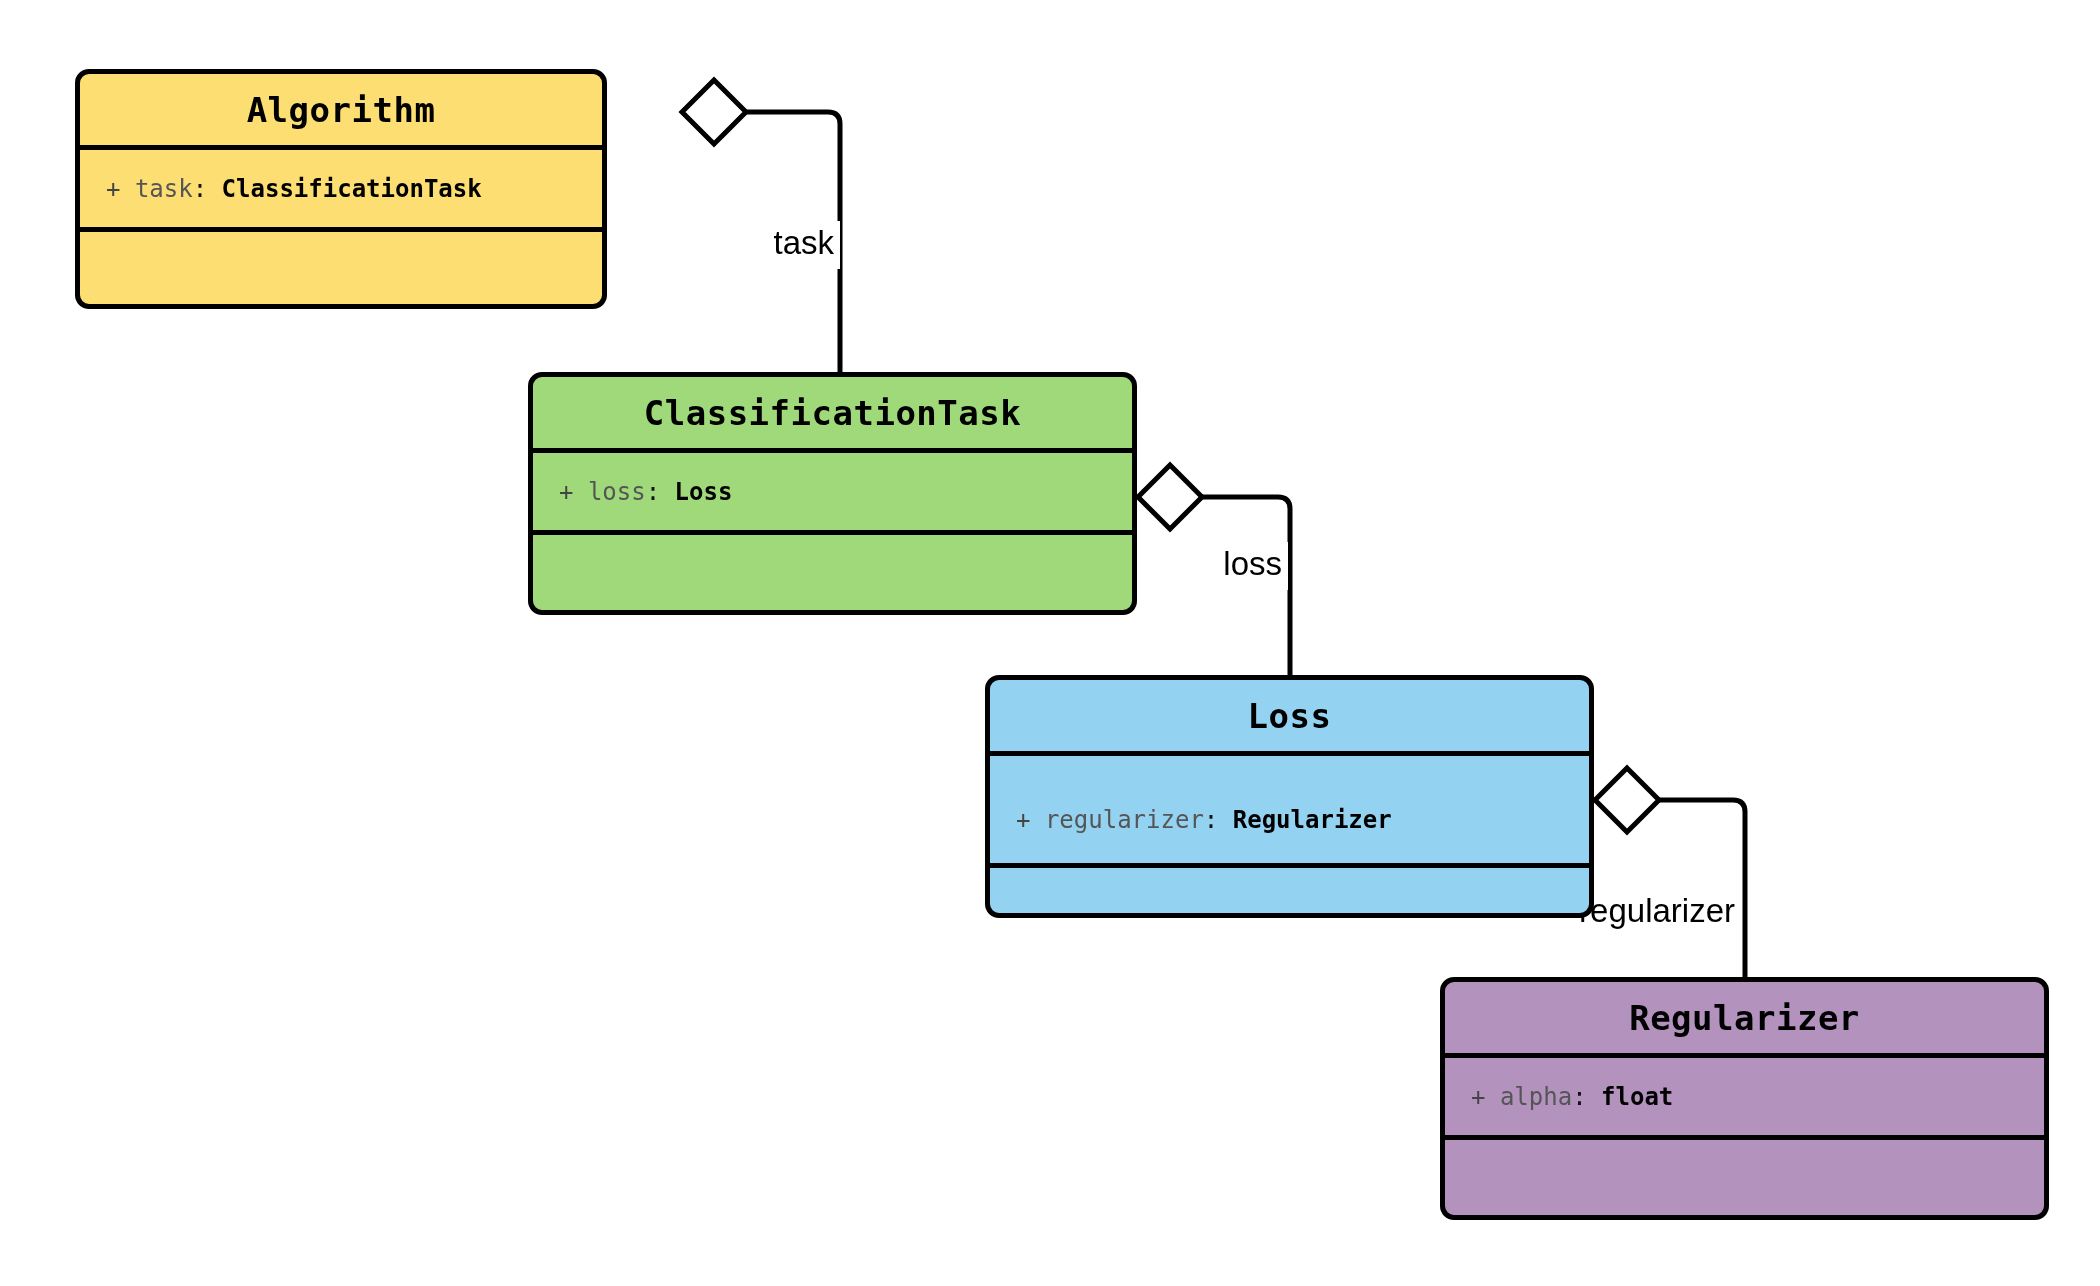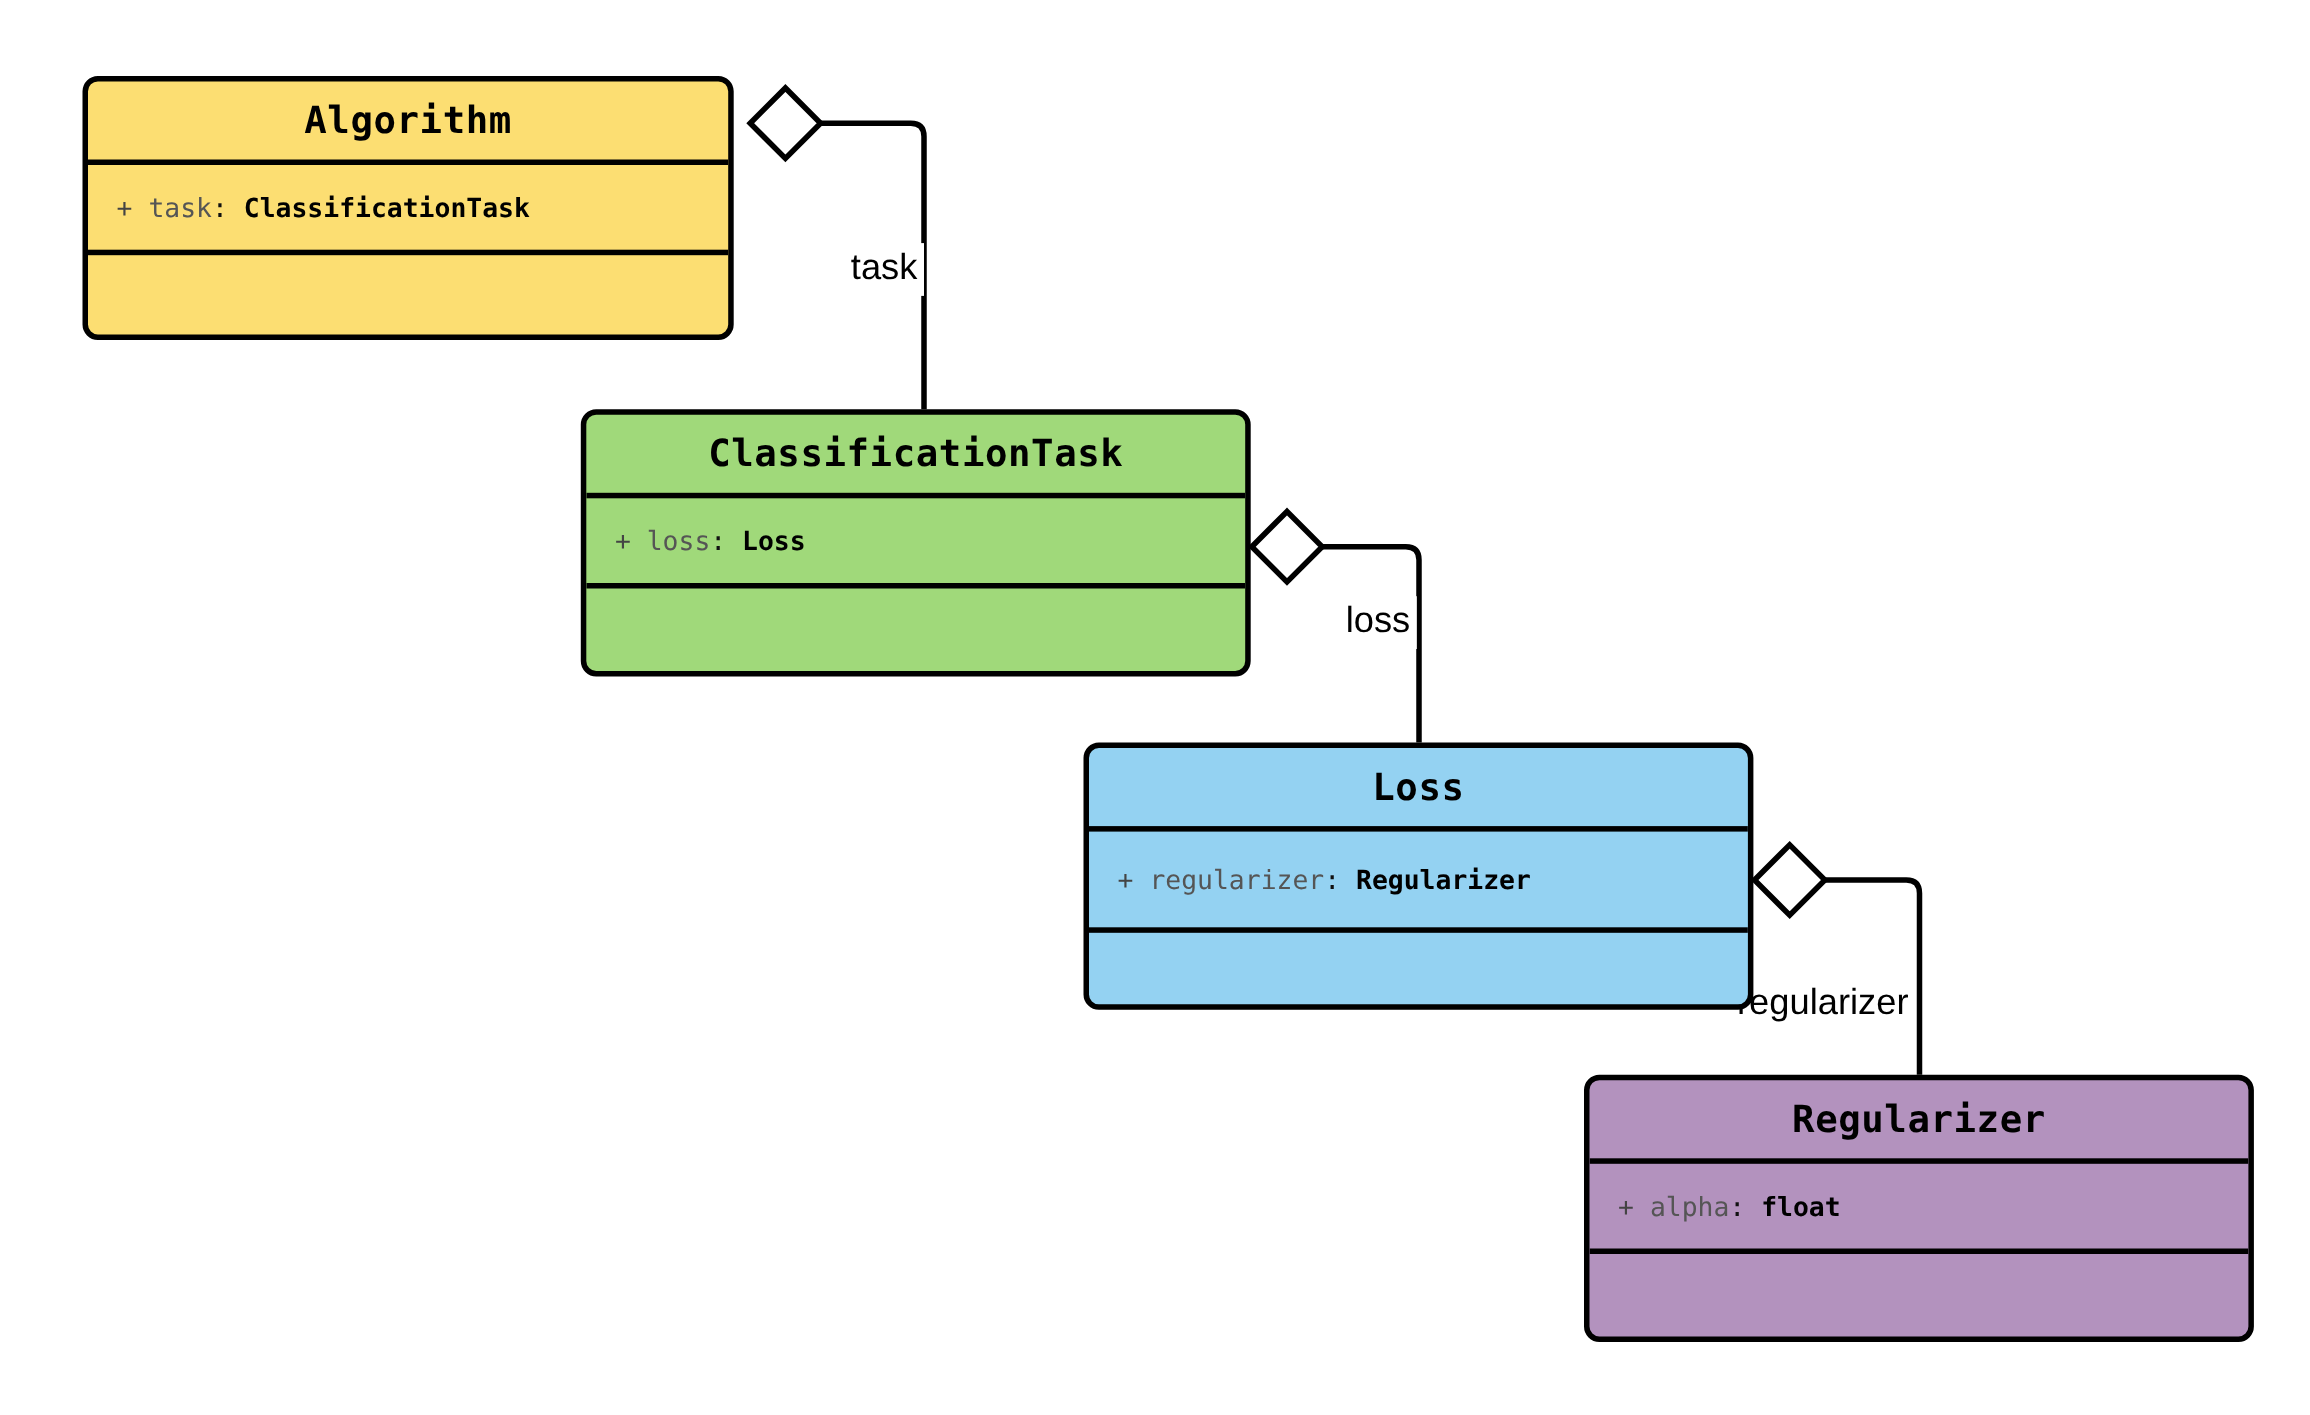--- a/index.html
+++ b/index.html
@@ -112,37 +112,37 @@
         <text class="edge-label" x="1282" y="566" text-anchor="end">loss</text>
       </g>
       <g>
         <path class="edge-line" d="M 1659 800 L 1733 800 Q 1745 800 1745 812 L 1745 977"></path>
         <polygon class="edge-diamond" points="1595,800 1627,768 1659,800 1627,832"></polygon>
         <rect x="1565" y="889" width="176" height="48" fill="#ffffff"></rect>
         <text class="edge-label" x="1735" y="913" text-anchor="end">regularizer</text>
       </g>
     </svg>
   <div id="boxes">
-      <div class="uml-class" style="left: 75px; top: 69px; width: 592px; height: 240px; background: rgb(252, 222, 114);">
+      <div class="uml-class" style="left: 75px; top: 69px; width: 532px; height: 240px; background: rgb(252, 222, 114);">
         <div class="uml-row uml-title" style="height: 76px;">Algorithm</div>
         <div class="uml-row uml-attrs" style="height: 82px;">
           <div class="attr-line"><span class="attr-vis">+</span> <span class="attr-name">task</span><span class="attr-sep">:</span> <span class="attr-type">ClassificationTask</span></div>
         </div>
         <div class="uml-row uml-methods" style="height: 72px;"></div>
       </div>
       <div class="uml-class" style="left: 528px; top: 372px; width: 609px; height: 243px; background: rgb(160, 217, 122);">
         <div class="uml-row uml-title" style="height: 76px;">ClassificationTask</div>
         <div class="uml-row uml-attrs" style="height: 82px;">
           <div class="attr-line"><span class="attr-vis">+</span> <span class="attr-name">loss</span><span class="attr-sep">:</span> <span class="attr-type">Loss</span></div>
         </div>
         <div class="uml-row uml-methods" style="height: 75px;"></div>
       </div>
       <div class="uml-class" style="left: 985px; top: 675px; width: 609px; height: 243px; background: rgb(148, 210, 242);">
         <div class="uml-row uml-title" style="height: 76px;">Loss</div>
-        <div class="uml-row uml-attrs" style="height: 92px;">
+        <div class="uml-row uml-attrs" style="height: 92px; margin-top: 20px;">
           <div class="attr-line"><span class="attr-vis">+</span> <span class="attr-name">regularizer</span><span class="attr-sep">:</span> <span class="attr-type">Regularizer</span></div>
         </div>
         <div class="uml-row uml-methods" style="height: 75px;"></div>
       </div>
       <div class="uml-class" style="left: 1440px; top: 977px; width: 609px; height: 243px; background: rgb(179, 146, 190);">
         <div class="uml-row uml-title" style="height: 76px;">Regularizer</div>
         <div class="uml-row uml-attrs" style="height: 82px;">
           <div class="attr-line"><span class="attr-vis">+</span> <span class="attr-name">alpha</span><span class="attr-sep">:</span> <span class="attr-type">float</span></div>
         </div>
         <div class="uml-row uml-methods" style="height: 75px;"></div>

